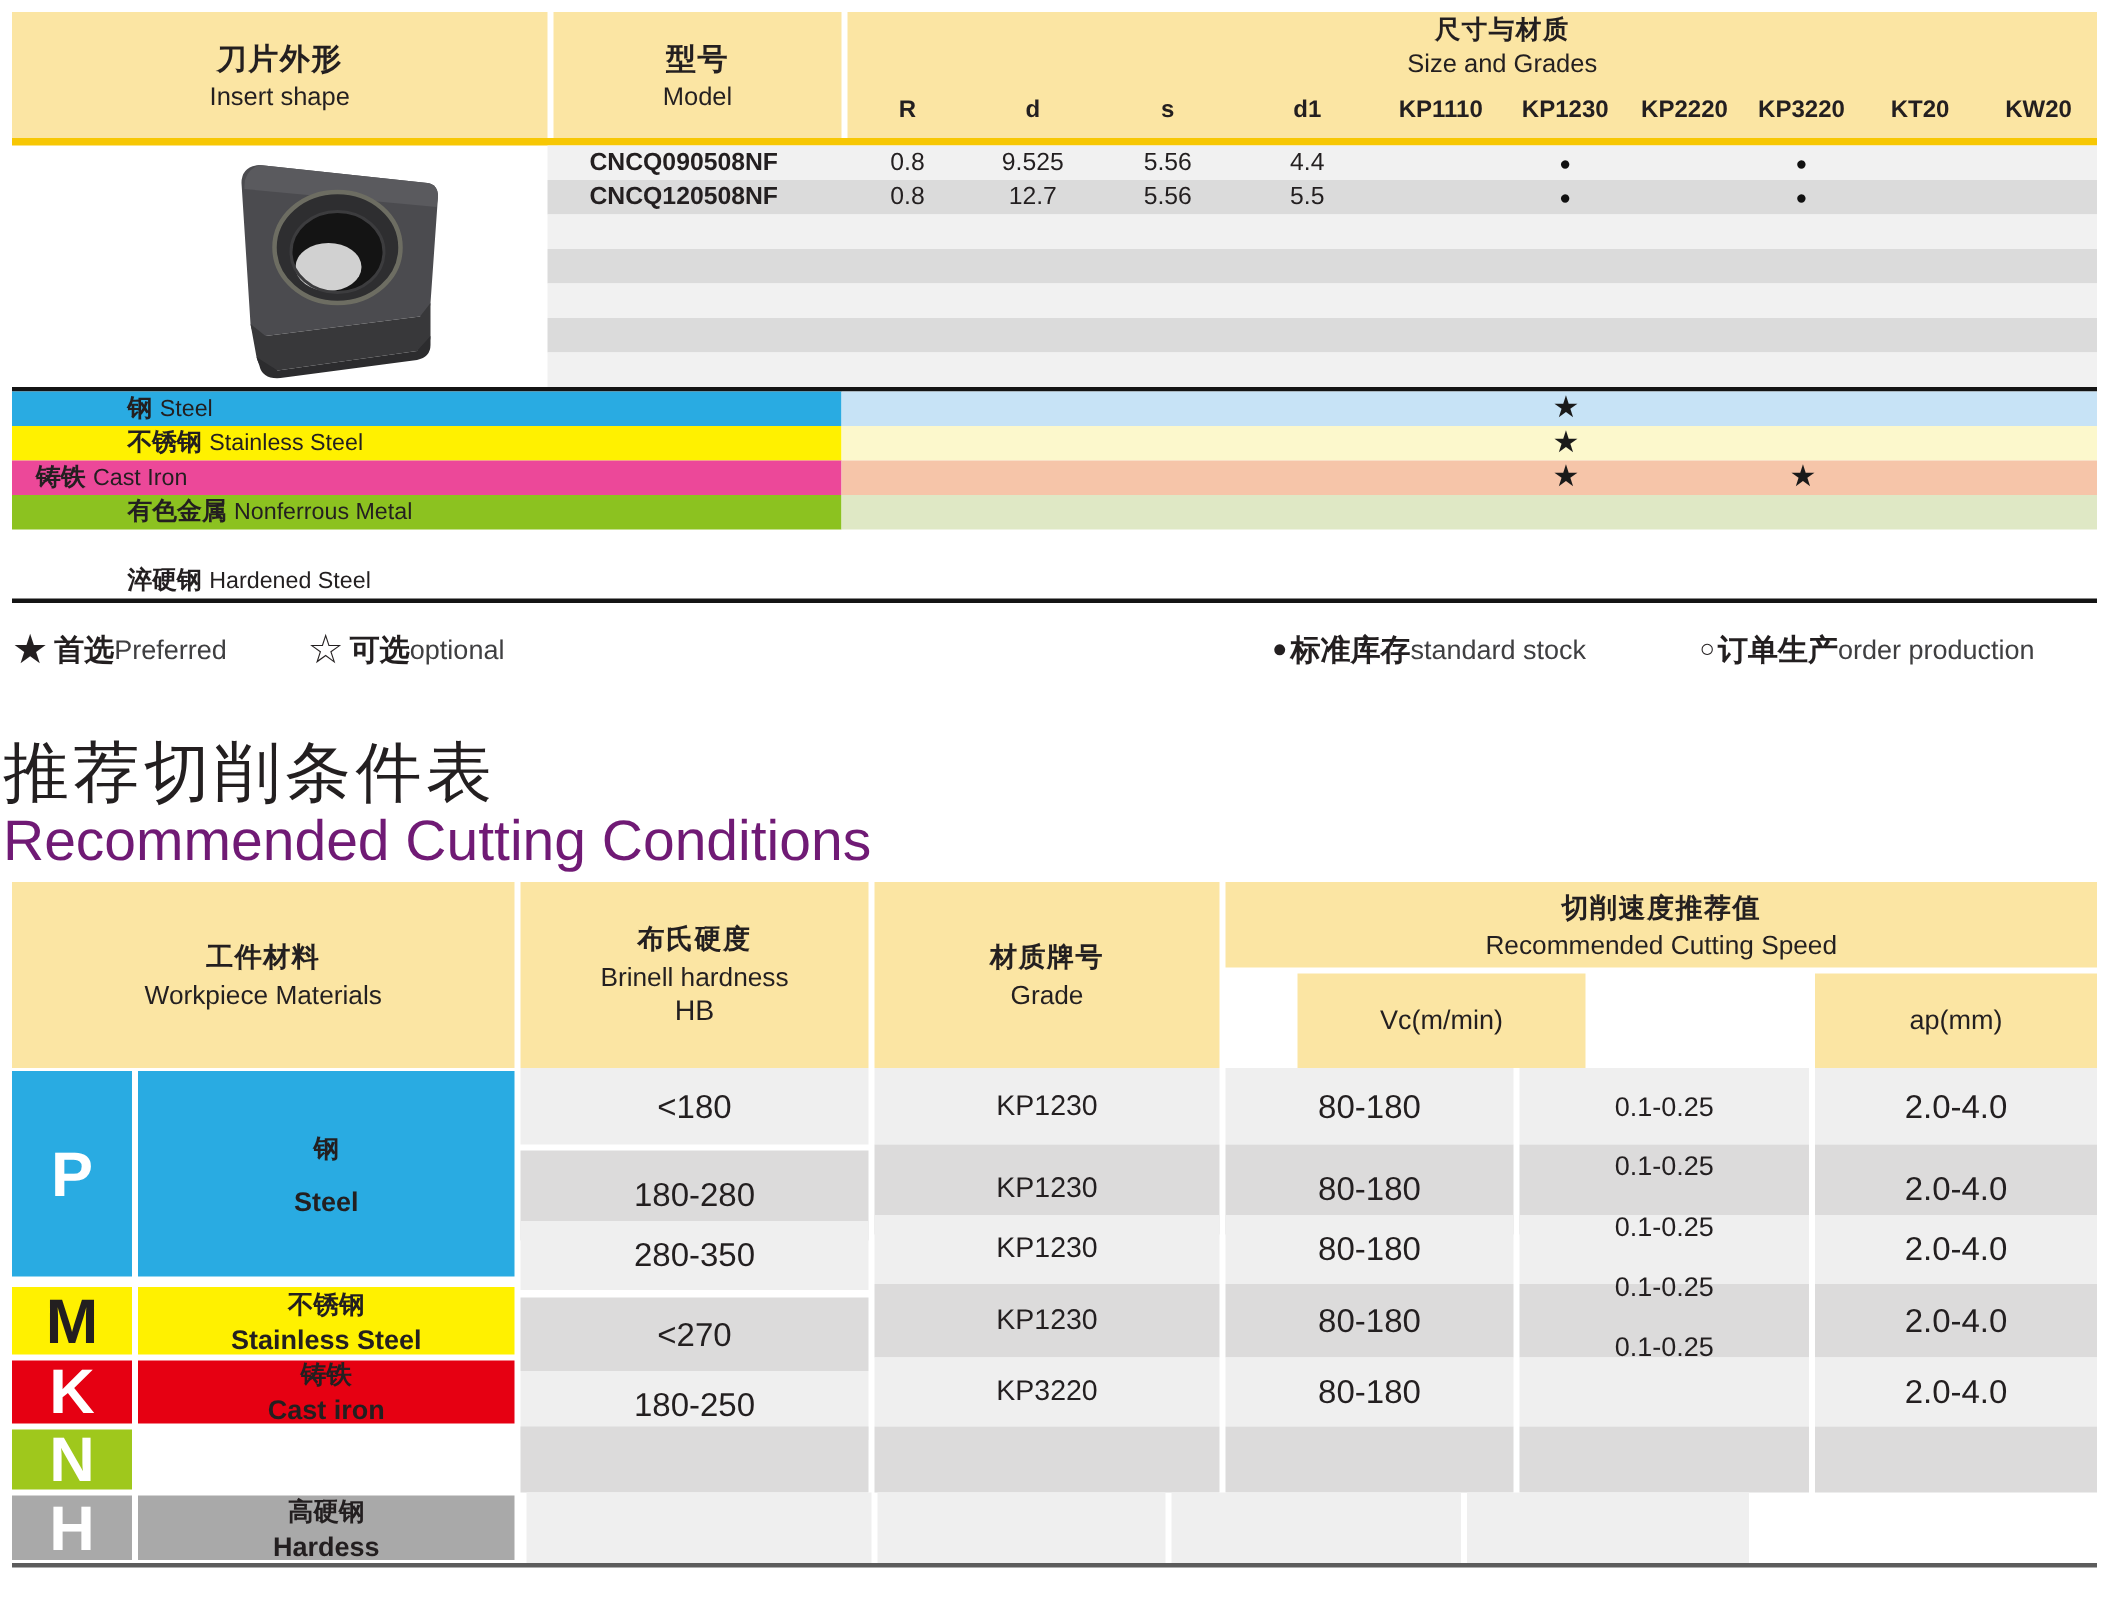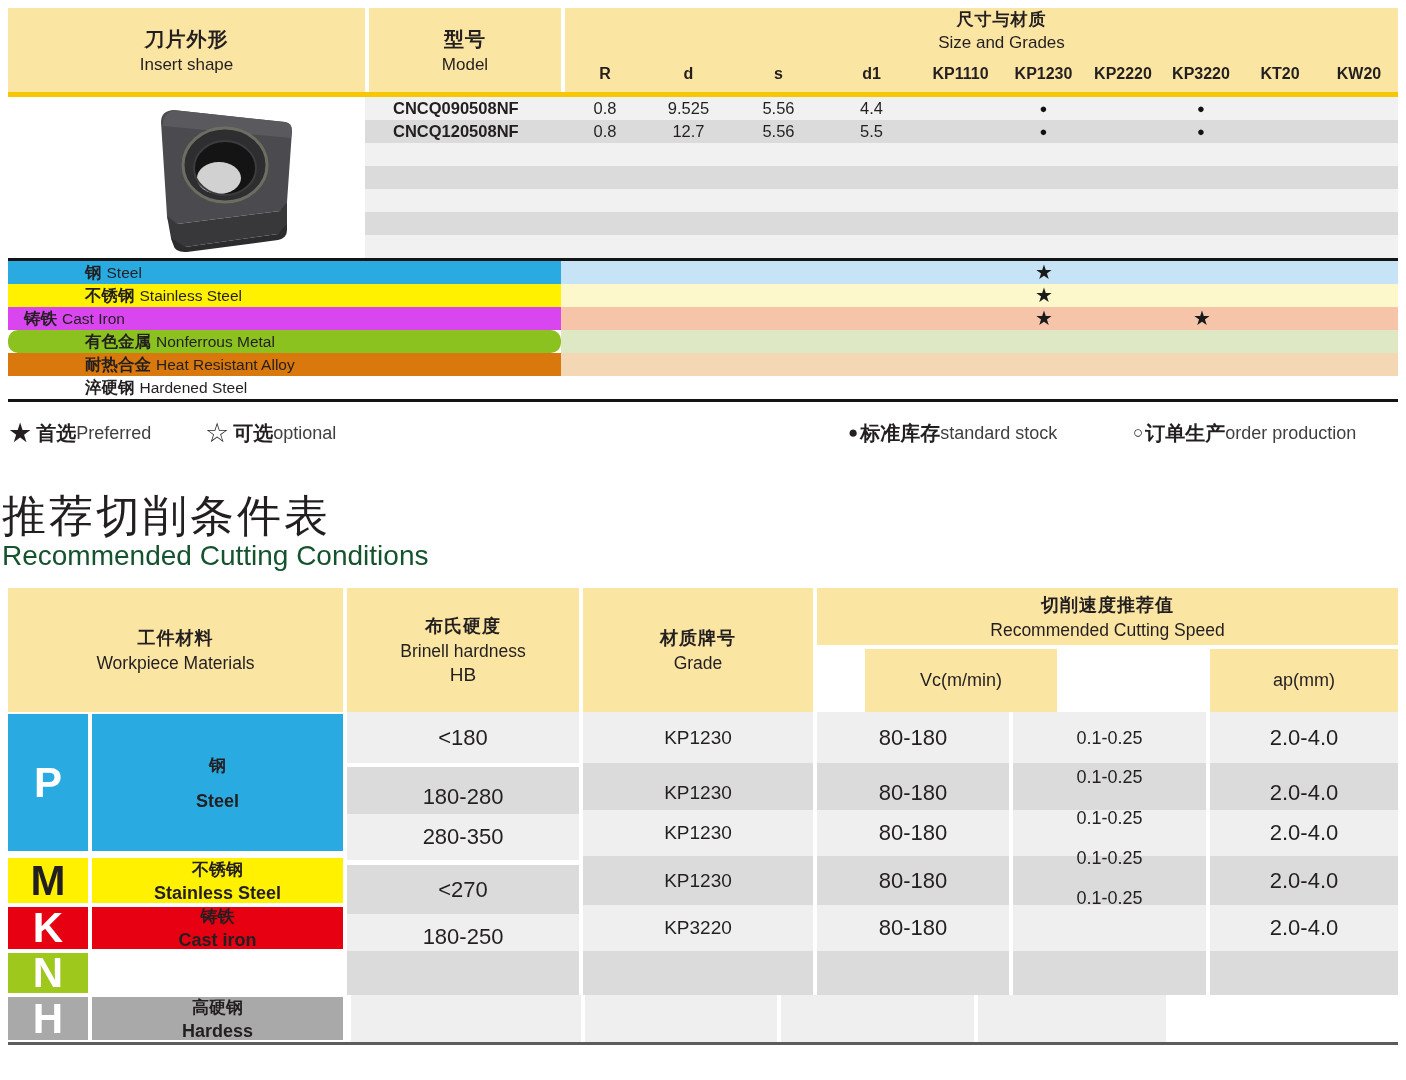--- a/index.html
+++ b/index.html
@@ -50,21 +50,21 @@
   .leg-item { position:absolute; top:0; height:34px; display:flex; align-items:center; white-space:nowrap; }
   .leg-item .glyph { font-size:27px; margin-right:4px; line-height:34px; }
   .leg-item .glyph.small { font-size:17px; margin-right:2px; }
   .leg-item .cn { font-size:20px; font-weight:bold; }
   .leg-item .en { font-size:18px; color:#3f3f41; }
   .leg-0 { left:0px; } .leg-1 { left:197px; } .leg-2 { left:840px; } .leg-3 { left:1125px; }
 
   
   .section-title { position:absolute; left:2px; top:492px; }
   .section-title .cn { font-size:44px; letter-spacing:3px; line-height:1.1; }
-  .section-title .en { font-size:28px; line-height:1.15; color:#14532d; }
+  .section-title .en { font-size:38px; line-height:1.15; color:#701a75; }
 
   
   .bt { position:absolute; left:8px; top:588px; width:1390px; height:458px; }
   .bt .cream { background:#fbe5a3; position:absolute; display:flex; flex-direction:column; align-items:center; justify-content:center; text-align:center; }
   .bh-work { left:0; top:0; width:335px; height:124px; }
   .bh-hard { left:339px; top:0; width:232px; height:124px; }
   .bh-grade { left:575px; top:0; width:230px; height:124px; }
   .bh-speed { left:809px; top:0; width:581px; height:57px; }
   .bh-vc { left:809px; top:61px; width:192px; height:63px;margin-left:48px; }
   .bh-f  { left:1005px; top:61px; width:193px; height:63px; }
@@ -215,42 +215,33 @@
     <div class="mrow" style="top:26px">
       <div class="mbar" style="background-color: rgb(255, 241, 0);">
         <span class="cn">不锈钢</span><span class="en">Stainless Steel</span>
       </div>
       <div class="mtint" style="background-color: rgb(252, 248, 204);">
         <span class="star s1">★</span>
         <span class="star s2"></span>
       </div>
     </div>
     <div class="mrow" style="top:49px">
-      <div class="mbar" style="background-color: #d946ef; padding-left: 16px;">
+      <div class="mbar" style="background-color: #ec4899; padding-left: 16px;">
         <span class="cn">铸铁</span><span class="en">Cast Iron</span>
       </div>
       <div class="mtint" style="background-color: rgb(246, 197, 169);">
         <span class="star s1">★</span>
         <span class="star s2">★</span>
       </div>
     </div>
     <div class="mrow" style="top:72px">
-      <div class="mbar" style="background-color: rgb(140, 194, 32); border-radius: 10px;">
+      <div class="mbar" style="background-color: rgb(140, 194, 32);">
         <span class="cn">有色金属</span><span class="en">Nonferrous Metal</span>
       </div>
       <div class="mtint" style="background-color: rgb(223, 232, 197);">
-        <span class="star s1"></span>
-        <span class="star s2"></span>
-      </div>
-    </div>
-    <div class="mrow" style="top:95px">
-      <div class="mbar" style="background-color: rgb(217, 121, 13);">
-        <span class="cn">耐热合金</span><span class="en">Heat Resistant Alloy</span>
-      </div>
-      <div class="mtint" style="background-color: rgb(244, 216, 182);">
         <span class="star s1"></span>
         <span class="star s2"></span>
       </div>
     </div>
     <div class="mrow" style="top:118px">
       <div class="mbar" style="background-color: rgb(255, 255, 255);">
         <span class="cn">淬硬钢</span><span class="en">Hardened Steel</span>
       </div>
       <div class="mtint" style="background-color: rgb(255, 255, 255);">
         <span class="star s1"></span>

